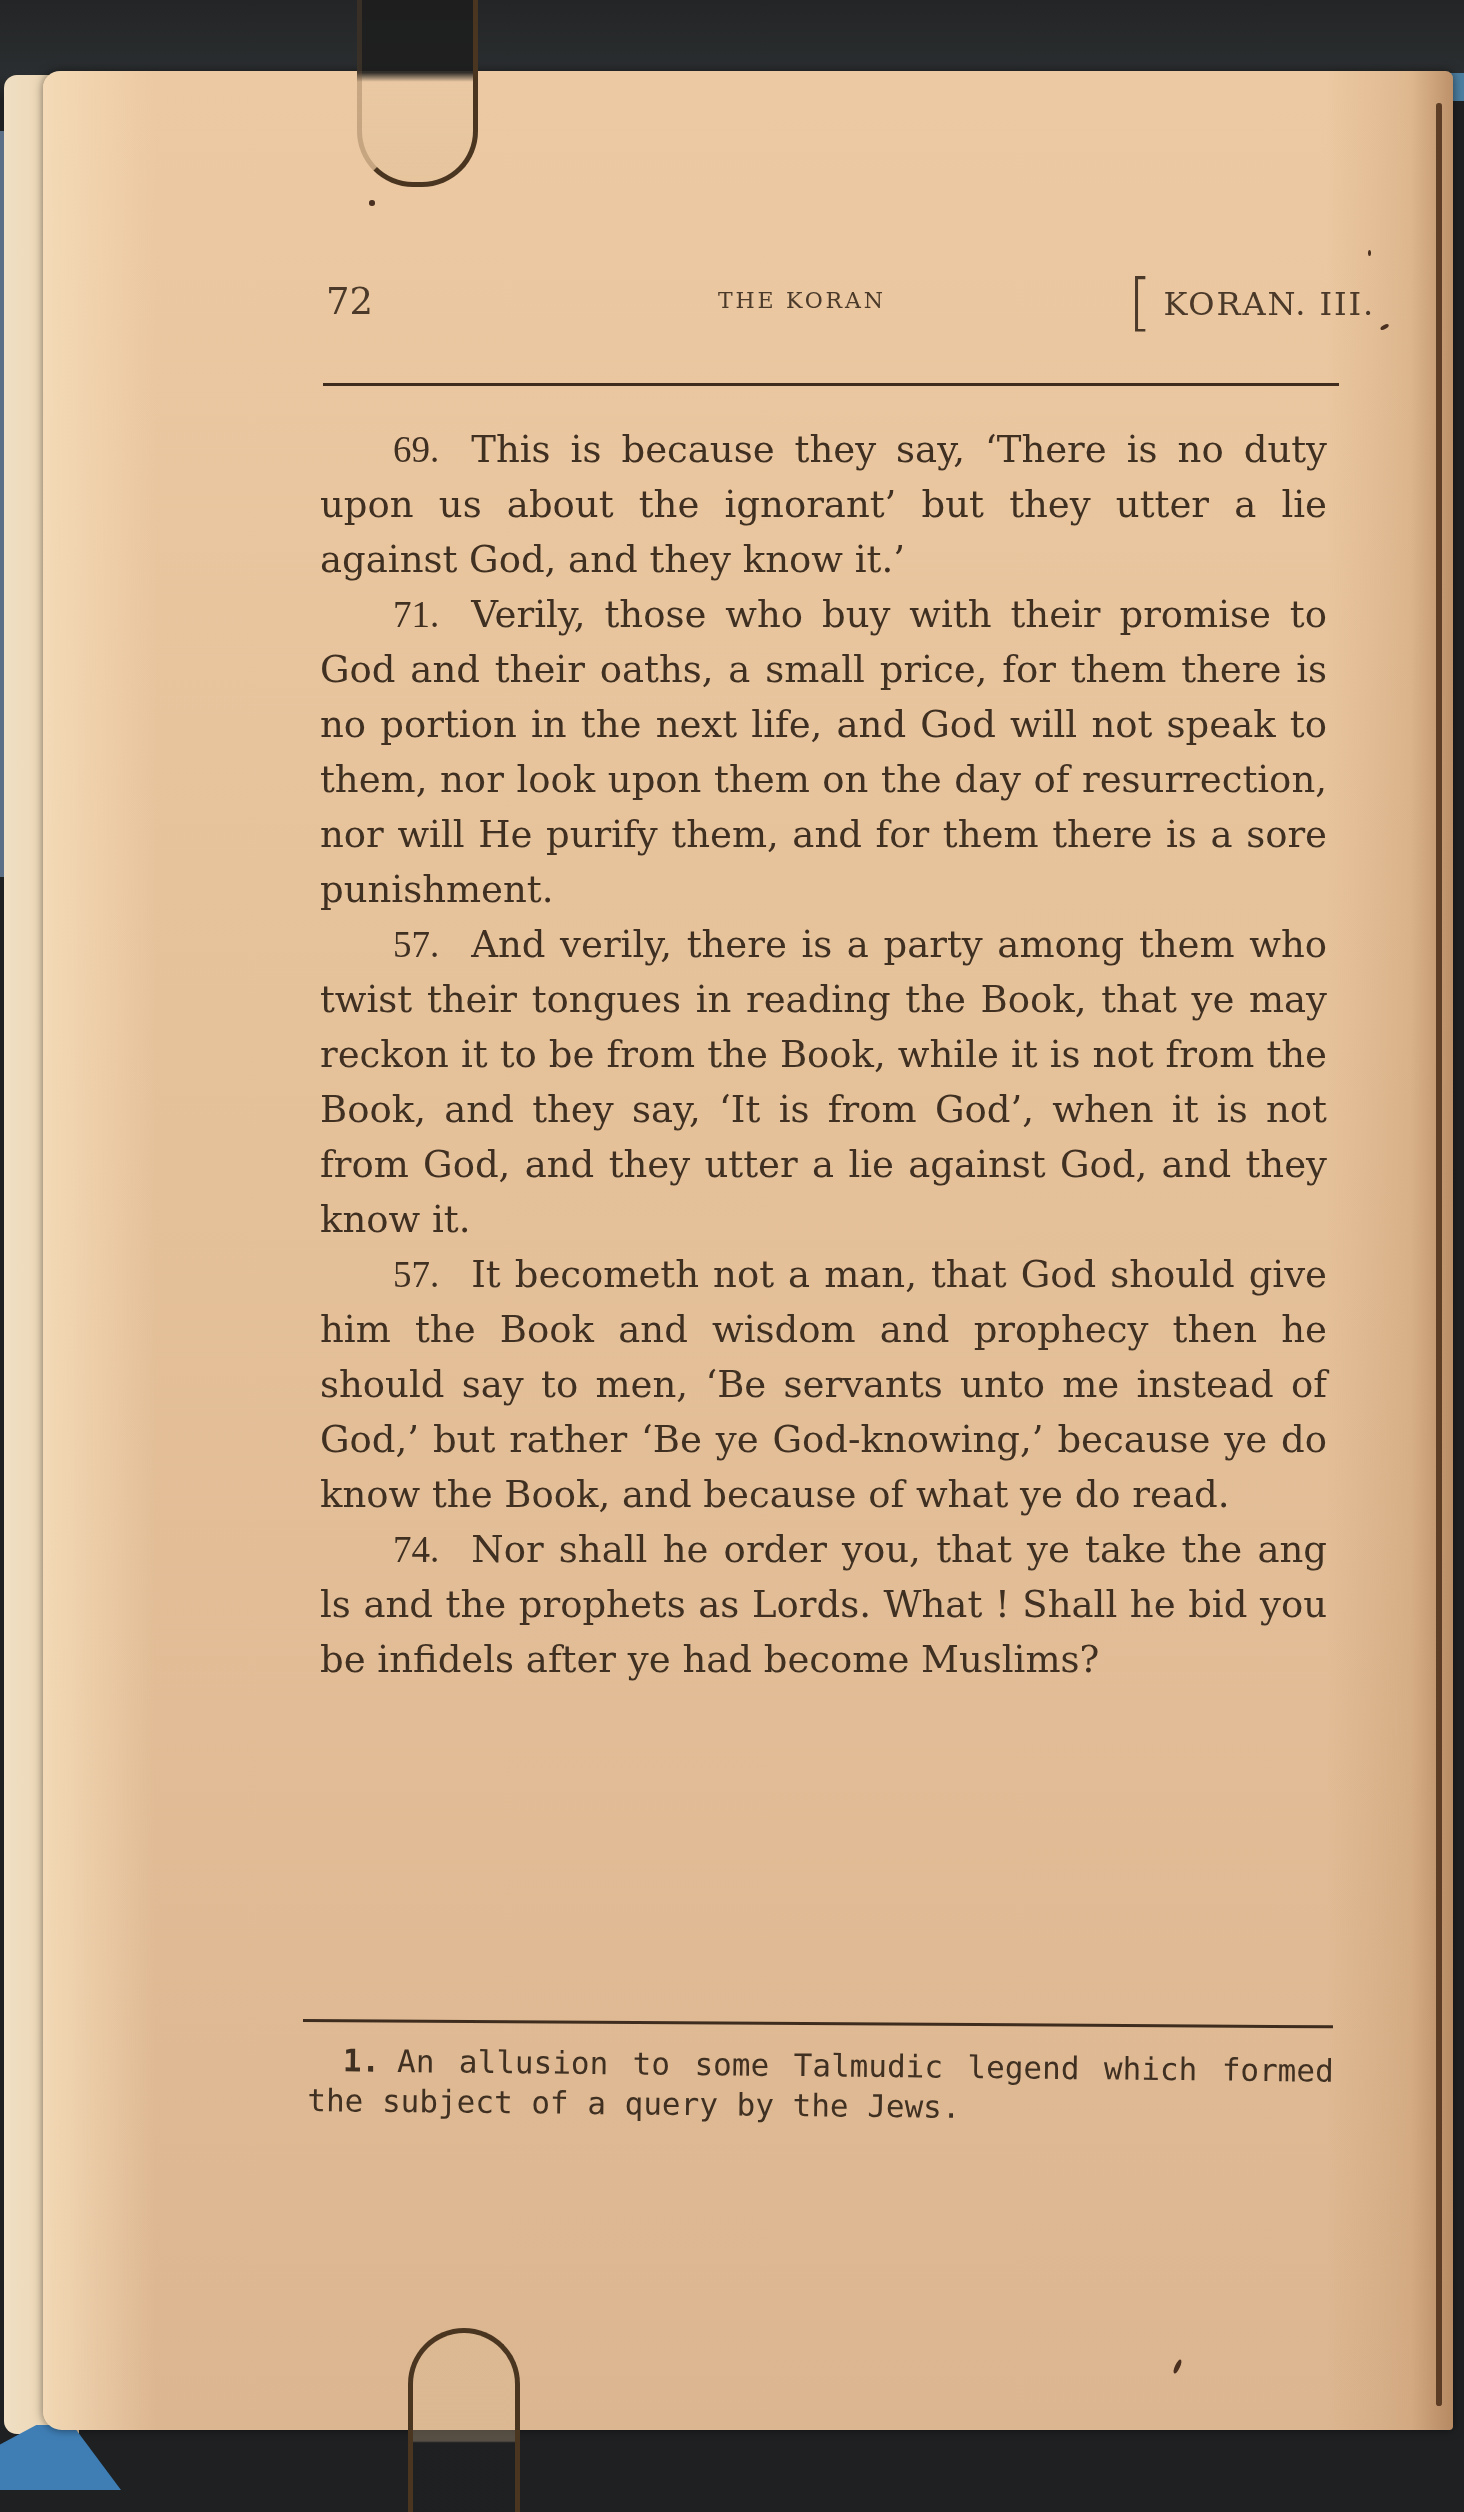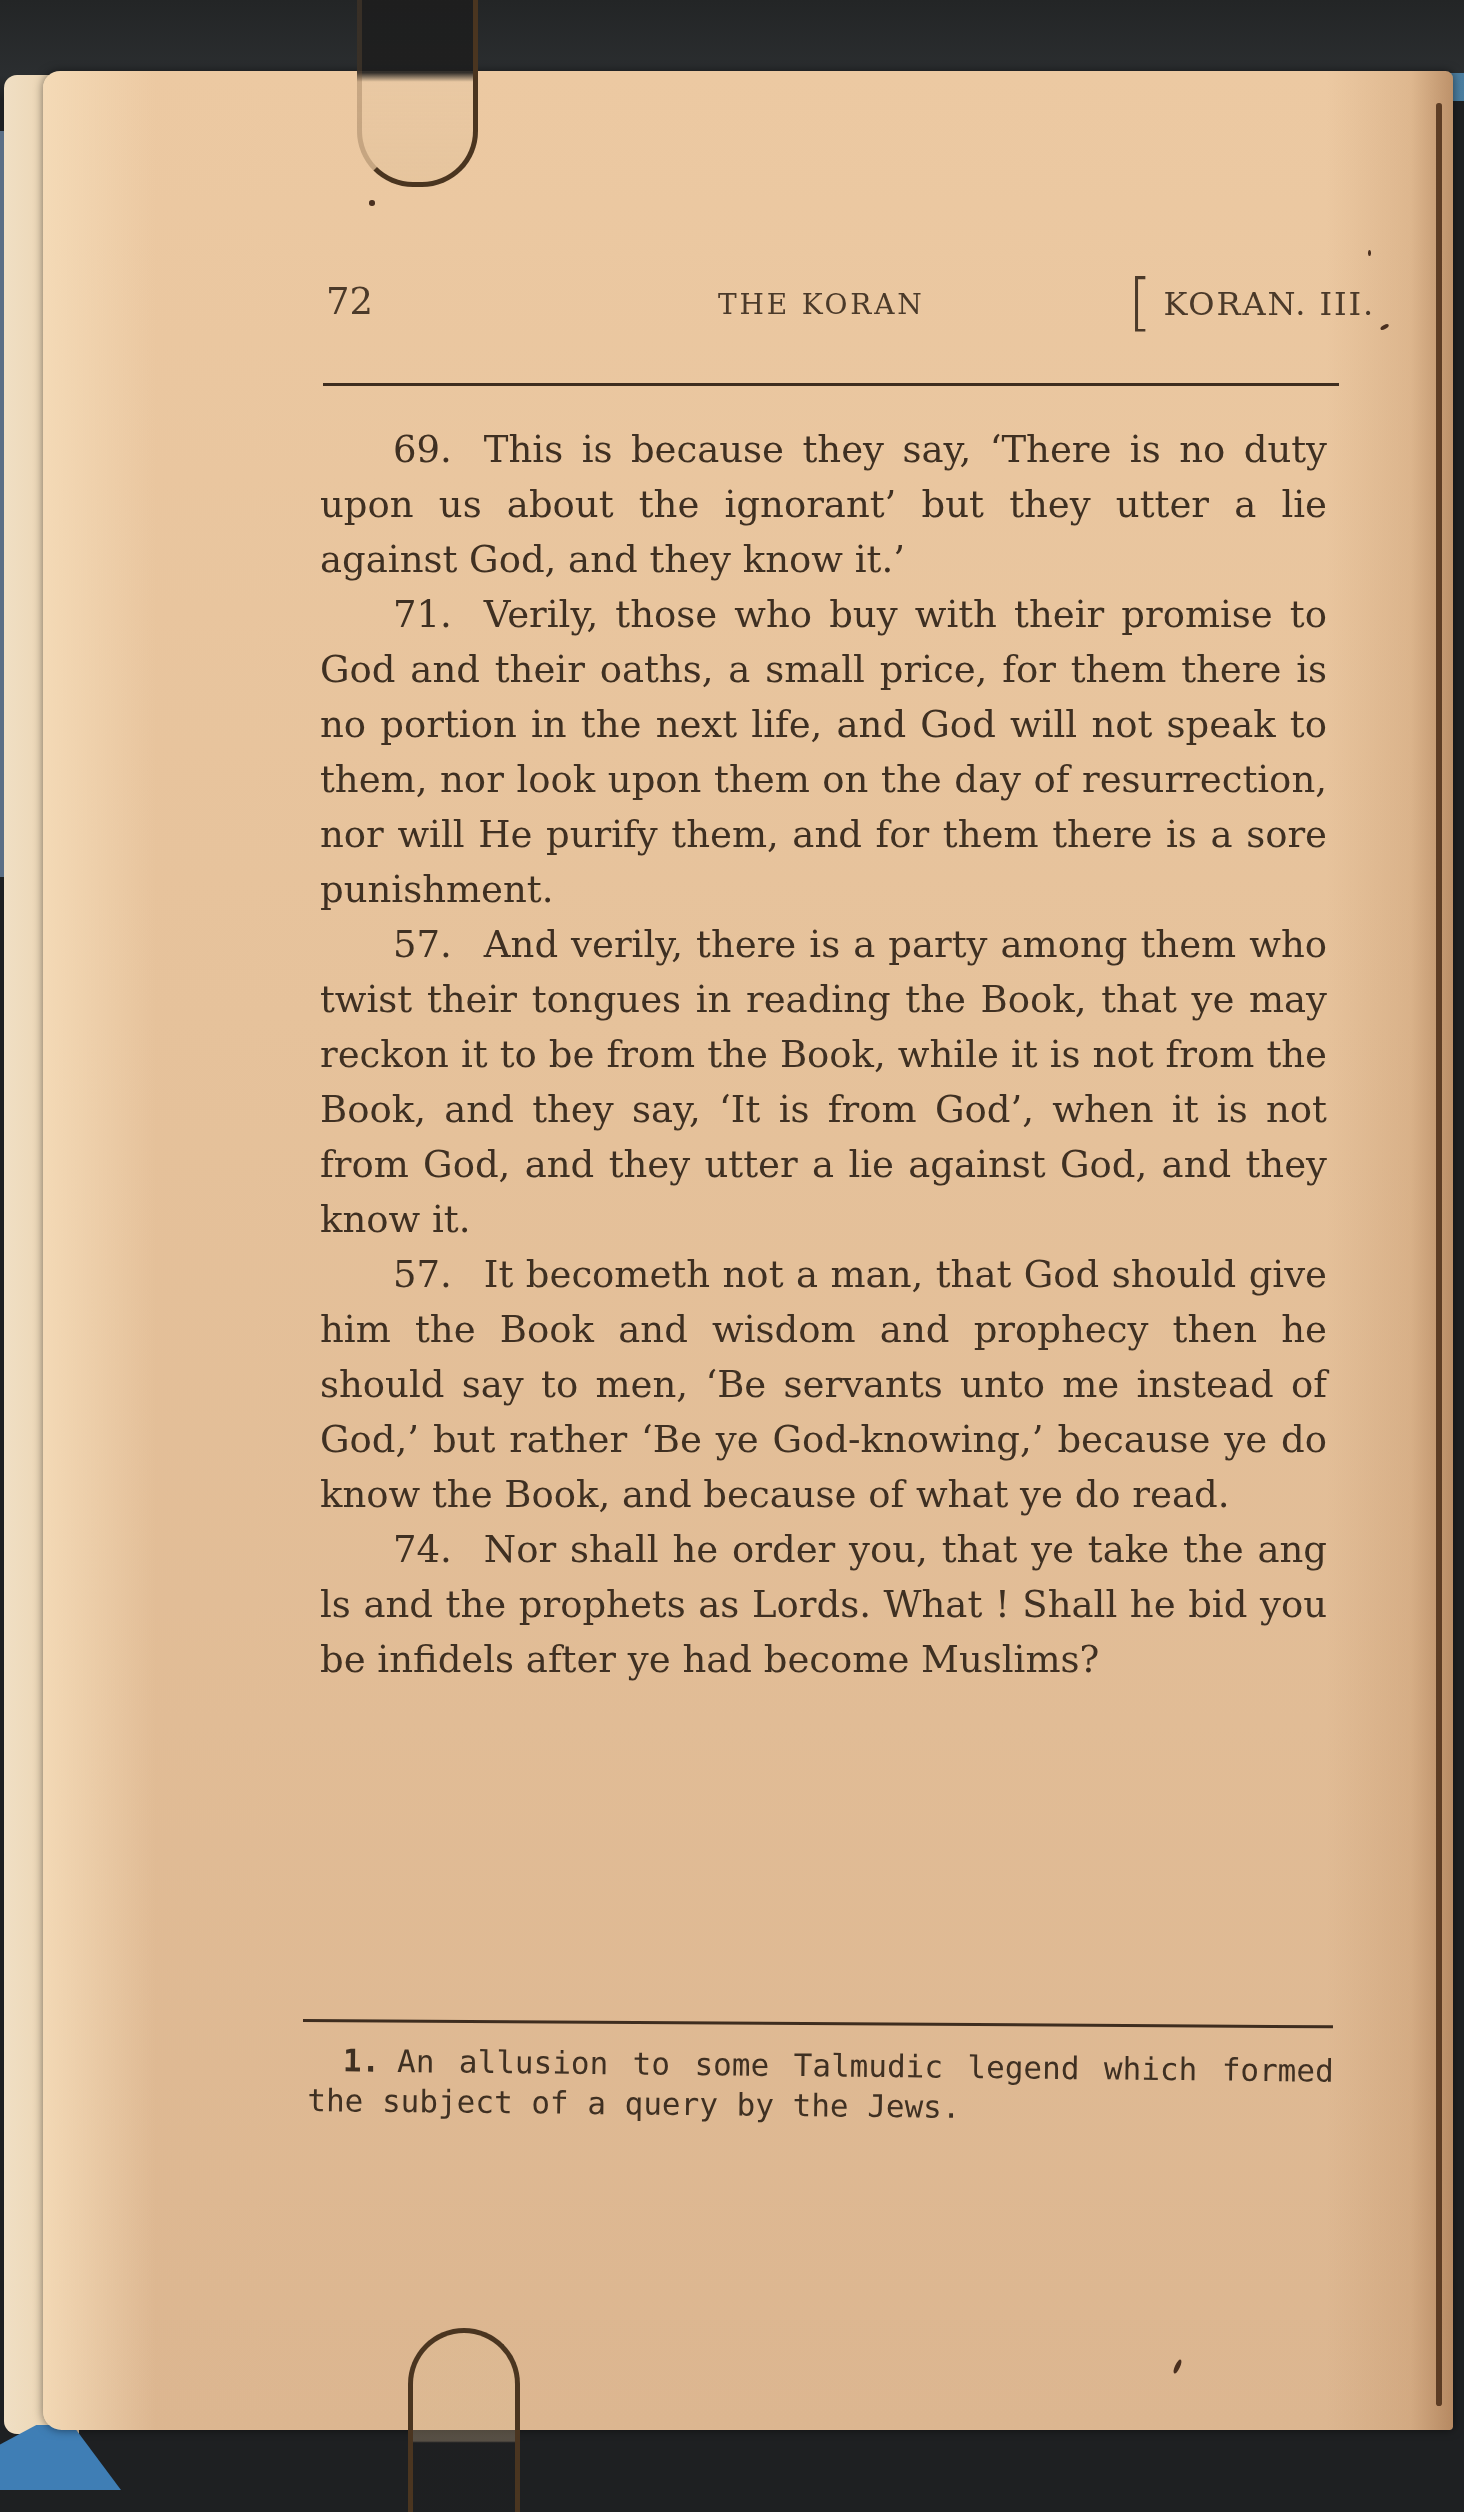--- a/index.html
+++ b/index.html
@@ -124,21 +124,21 @@
     .page-number {
       position: absolute;
       left: 0;
       top: 0;
       font-size: 37px;
     }
     .book-title {
       position: absolute;
       left: 392px;
       top: 7.5px;
-      font-size: 28px;
+      font-size: 22px;
       letter-spacing: 2.8px;
     }
     .chapter-ref {
       position: absolute;
       left: 802px;
       top: 0px;
       font-size: 32px;
       letter-spacing: 1.9px;
       display: flex;
       align-items: center;
@@ -168,20 +168,21 @@
       font-size: 37px;
       line-height: 55px;
       text-align: justify;
     }
     .verse {
       margin: 0;
       text-indent: 73px;
     }
     .verse-num {
       margin-right: 32px;
+      font-family: Liberation Serif, serif;
     }
     sup.fn-ref {
       font-size: 20.5px;
       line-height: 0;
       vertical-align: super;
     }
     .rule-footnote {
       position: absolute;
       left: 303px;
       top: 2019px;

